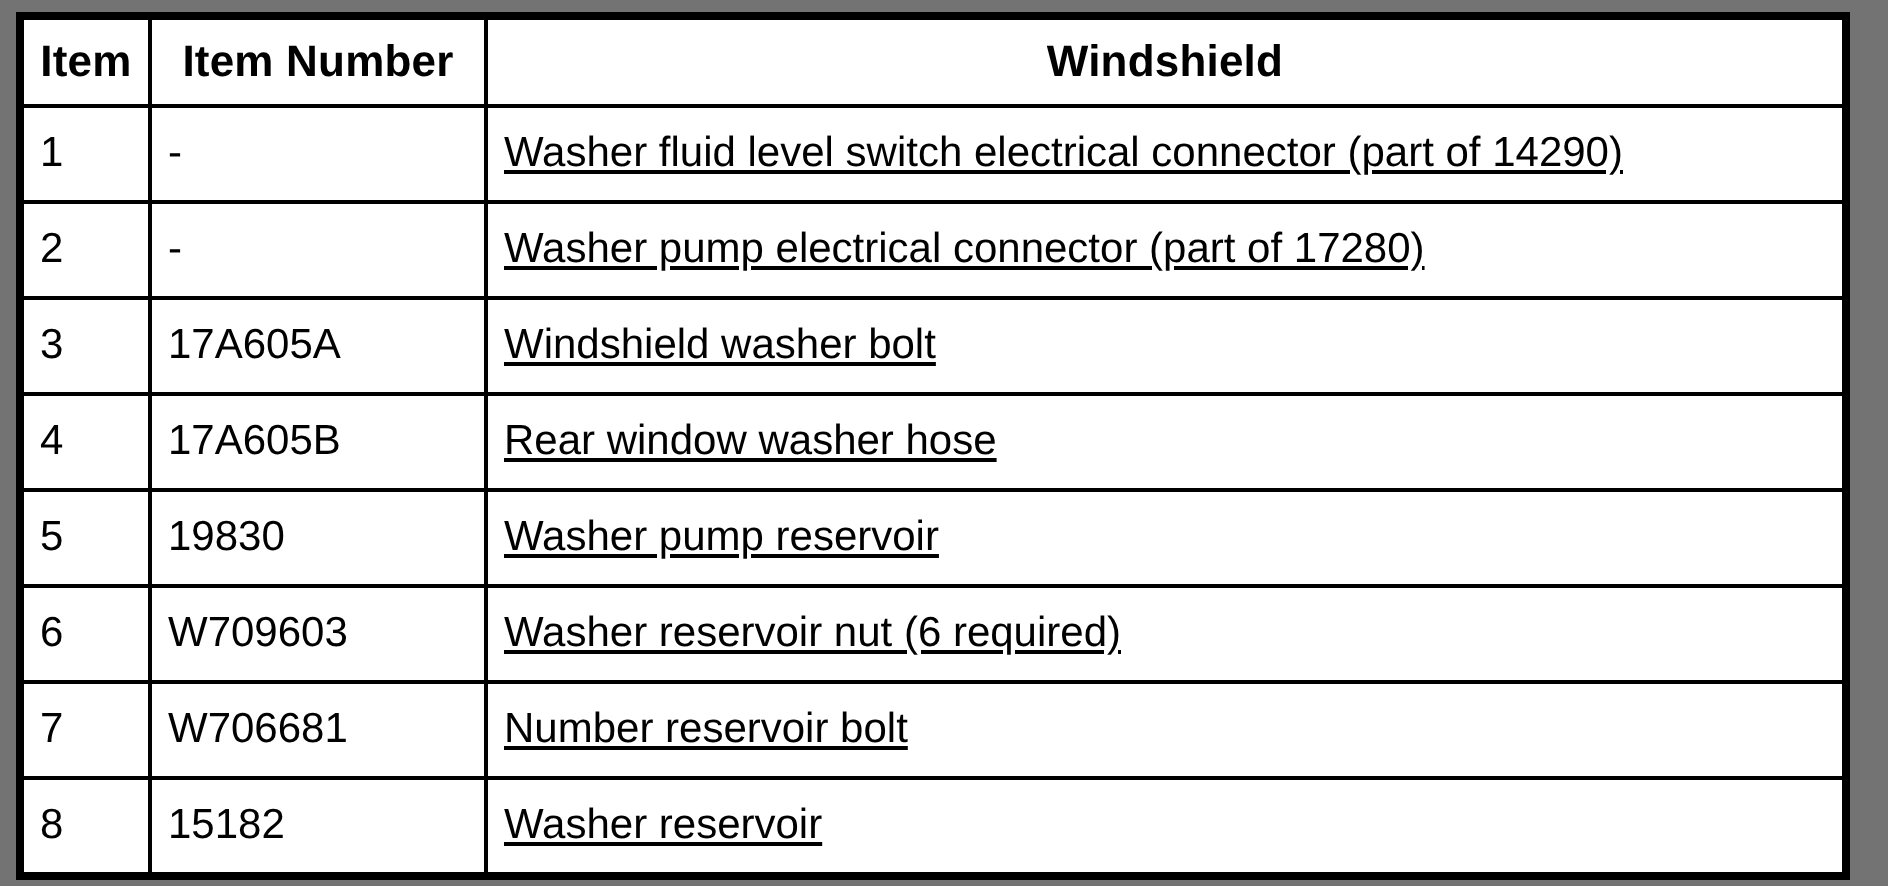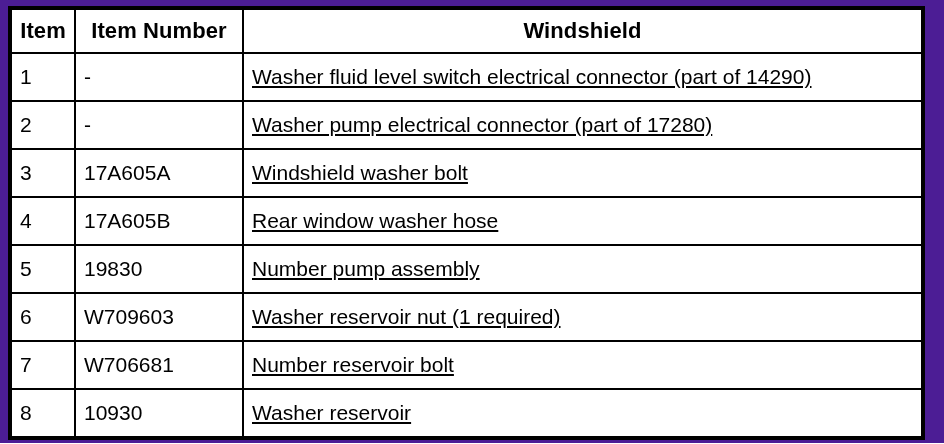--- a/index.html
+++ b/index.html
@@ -13,21 +13,21 @@
     overflow: hidden;
     font-family: "Liberation Sans", sans-serif;
     color: #000000;
     -webkit-font-smoothing: none;
   }
 
   .page {
     position: relative;
     width: 944px;
     height: 443px;
-    background: #4c1d95;
+    background: #737373;
   }
 
   .parts-table {
     position: absolute;
     left: 8px;
     top: 6px;
     width: 917px;
     height: 430px;
     box-sizing: border-box;
     border: 4px solid #000000;
@@ -109,33 +109,33 @@
         <td class="cell-desc">Windshield washer bolt</td>
       </tr>
       <tr>
         <td class="cell-item">4</td>
         <td class="cell-part">17A605B</td>
         <td class="cell-desc">Rear window washer hose</td>
       </tr>
       <tr>
         <td class="cell-item">5</td>
         <td class="cell-part">19830</td>
-        <td class="cell-desc">Number pump assembly</td>
+        <td class="cell-desc">Washer pump reservoir</td>
       </tr>
       <tr>
         <td class="cell-item">6</td>
         <td class="cell-part">W709603</td>
-        <td class="cell-desc">Washer reservoir nut (1 required)</td>
+        <td class="cell-desc">Washer reservoir nut (6 required)</td>
       </tr>
       <tr>
         <td class="cell-item">7</td>
         <td class="cell-part">W706681</td>
         <td class="cell-desc">Number reservoir bolt</td>
       </tr>
       <tr>
         <td class="cell-item">8</td>
-        <td class="cell-part">10930</td>
+        <td class="cell-part">15182</td>
         <td class="cell-desc">Washer reservoir</td>
       </tr>
     </tbody>
   </table>
 
 </div>
 
 </body></html>

